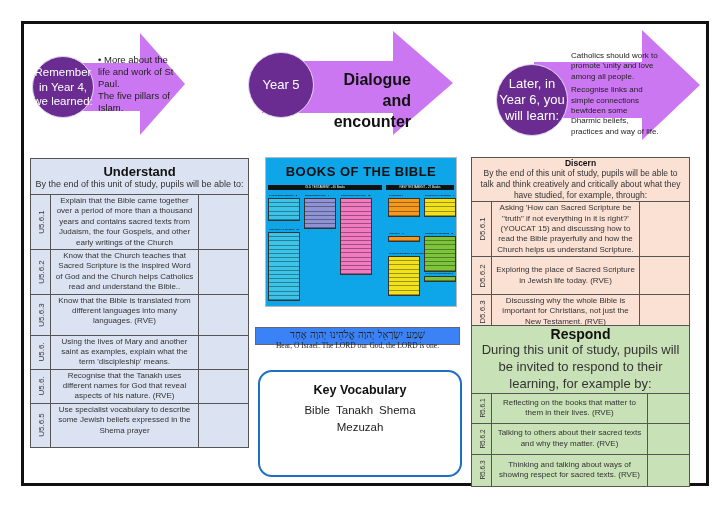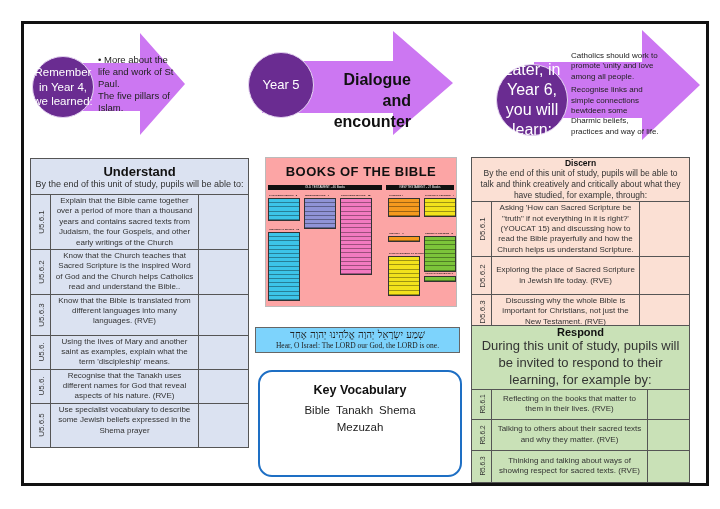--- a/index.html
+++ b/index.html
@@ -34,33 +34,33 @@
 
   .understand { left: 30px; top: 158px; width: 219px; background: #dbe2f1; }
   .understand .head .t { font-size: 13px; font-weight: bold; display: block; color: #111; }
   .understand .head .s { font-size: 9px; display: block; color: #333; }
 
   .discern { left: 471px; top: 157px; width: 219px; background: #fbe0d4; }
   .discern .head .t { font-size: 8.5px; font-weight: bold; display: block; color: #111; }
   .discern .head .s { font-size: 8.5px; display: block; line-height: 1.3; color: #333; }
 
   .respond { left: 471px; top: 325px; width: 219px; background: #c9e1b7; }
-  .respond .head .t { font-size: 11px; font-weight: bold; display: block; color: #111; text-align: center; }
+  .respond .head .t { font-size: 14px; font-weight: bold; display: block; color: #111; text-align: center; }
   .respond .head .s { font-size: 13px; display: block; line-height: 1.3; color: #333; }
 
   
-  .books { position: absolute; left: 265px; top: 157px; width: 192px; height: 150px; background: #fca5a5; border: 1px solid #bbb; }
+  .books { position: absolute; left: 265px; top: 157px; width: 192px; height: 150px; background: #0ea5e9; border: 1px solid #bbb; }
   .books-title { position: absolute; left: 0; width: 100%; top: 6px; text-align: center; font-weight: bold; font-size: 13px; letter-spacing: 0.5px; color: #111; }
   .books .band { position: absolute; top: 27px; height: 5px; background: #111; color: #fff; font-size: 3px; text-align: center; line-height: 5px; }
   .books .grp { position: absolute; border: 1px solid #333; }
   .books .grp .cap { position: absolute; top: -5px; left: 0; font-size: 2.5px; font-weight: bold; color: #111; white-space: nowrap; }
   .books .grp .row { height: 4.2px; border-bottom: 0.5px solid rgba(0,0,0,0.35); }
 
   
-  .shema { position: absolute; left: 255px; top: 327px; width: 205px; height: 26px; border: 1px solid #666; text-align: center; background: #7dd3fc; }
+  .shema { position: absolute; left: 255px; top: 327px; width: 205px; height: 18px; border: 1px solid #666; text-align: center; background: #3b82f6; }
   .shema .he { font-family: "DejaVu Serif", serif; font-size: 10px; line-height: 13px; direction: rtl; color: #222; }
   .shema .en { font-family: "Liberation Serif", serif; font-size: 7.5px; line-height: 10px; color: #222; }
 
   
   .vocab { position: absolute; left: 258px; top: 370px; width: 204px; height: 107px; border: 2px solid #1e6fc4; border-radius: 14px; background: #fff; text-align: center; }
   .vocab .vt { font-weight: bold; font-size: 12.5px; margin-top: 11px; color: #111; }
   .vocab .vw { font-size: 11.5px; line-height: 1.45; margin-top: 5px; color: #222; }
   .vocab .vw span { margin: 0 3px; }
 </style>
 </head>
@@ -89,21 +89,21 @@
 <div class="circle" style="left:248px;top:52px;width:66px;height:66px;font-size:13px;">
   <span>Year 5</span>
 </div>
 <div class="arrow-title" style="left:316px;top:70px;width:95px;">Dialogue and encounter</div>
 
 <div class="arrow" style="left:532px;top:30px;width:170px;height:110px;">
   <svg width="170" height="110">
     <polygon points="2,32 110,32 110,0 168,55 110,110 110,88 2,88" fill="#cc77f2"></polygon>
   </svg>
 </div>
-<div class="circle" style="left:496px;top:64px;width:72px;height:72px;font-size:16px;">
+<div class="circle" style="left:496px;top:64px;width:72px;height:72px;font-size:13px;">
   <span>Later, in Year 6, you will learn:</span>
 </div>
 <div class="arrow-text" style="left:571px;top:51px;width:88px;font-size:8px;line-height:1.3;">
   <p style="margin-bottom:3px;">Catholics should work to promote 'unity and love among all people.</p>
   <p>Recognise links and simple connections bewtdeen some Dharmic beliefs, practices and way of life.</p>
 </div>
 
 <table class="tbl understand">
   <tbody>
       <tr>

